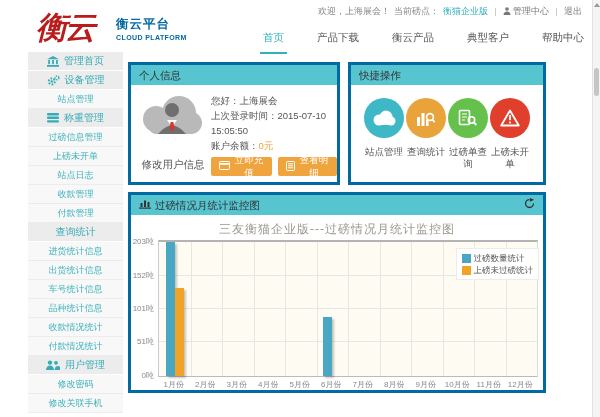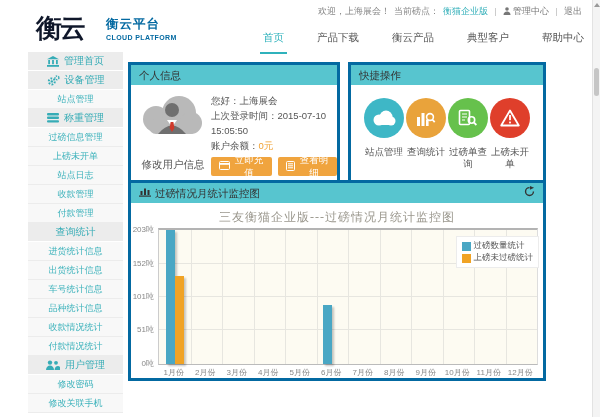--- a/index.html
+++ b/index.html
@@ -7,21 +7,21 @@
   .page{position:relative;width:600px;height:417px;background:#fff;overflow:hidden;}
 
   
   .topbar{position:absolute;top:5px;right:18px;font-size:9px;color:#888;display:flex;align-items:center;gap:4px;white-space:nowrap;}
   .topbar a{text-decoration:none;color:#777;cursor:pointer;display:inline-flex;align-items:center;gap:2px;}
   .topbar a.teal{color:#35b0ba;}
   .sep{display:inline-block;width:1px;height:8px;background:#ccc;margin:0 3px;}
 
   
   .logo{position:absolute;left:36px;top:10px;display:flex;align-items:center;}
-  .logo-brand{font-size:26px;font-weight:bold;color:#0f172a;letter-spacing:-2px;line-height:36px;}
+  .logo-brand{font-size:31px;font-weight:bold;font-style:italic;color:#b91c1c;letter-spacing:-2px;line-height:36px;}
   .logo-side{margin-left:22px;color:#0369a1;}
   .logo-title{font-size:12.5px;font-weight:bold;letter-spacing:1px;}
   .logo-sub{font-size:7px;font-weight:bold;letter-spacing:.4px;margin-top:1px;}
 
   
   .nav{position:absolute;top:31px;left:260px;display:flex;gap:27px;font-size:10.5px;}
   .nav-item{color:#555;text-decoration:none;padding:0 3px 7px 3px;cursor:pointer;}
   .nav-item.active{color:#2fb2bc;border-bottom:2px solid #2fb2bc;}
 
   
@@ -56,21 +56,21 @@
   .chart-title{position:absolute;top:6px;left:0;width:100%;text-align:center;font-family:"Liberation Serif","DejaVu Serif",serif;font-size:12px;color:#9a978d;letter-spacing:1px;}
   .plot{position:absolute;left:27px;top:25px;width:378px;height:134px;background:#fdfbf2;border-left:1px solid #ccc;border-right:1px solid #ddd;border-bottom:1px solid #bbb;border-top:2px solid #b3b3b3;}
   .vgrid{position:absolute;top:0;bottom:0;width:1px;background:#e7e6e0;}
   .hgrid{position:absolute;left:0;right:0;height:1px;background:#e7e6e0;}
   .bar{position:absolute;bottom:0;width:9px;box-shadow:2px 2px 2px rgba(0,0,0,.22);}
   .y-axis{position:absolute;left:0;top:25px;width:24px;height:134px;}
   .y-axis span{position:absolute;right:1px;font-size:8px;color:#888;white-space:nowrap;}
   .x-axis{position:absolute;left:27px;top:164px;width:378px;display:flex;}
   .x-axis span{display:inline-block;text-align:center;font-size:8px;color:#888;white-space:nowrap;}
   .legend{position:absolute;right:4px;top:33px;background:#fff;border:1px solid #ececec;padding:3px 5px;}
-  .legend-row{display:flex;align-items:center;gap:3px;font-size:8.5px;color:#555;line-height:12px;cursor:pointer;font-family:Liberation Mono, monospace;}
+  .legend-row{display:flex;align-items:center;gap:3px;font-size:8.5px;color:#555;line-height:12px;cursor:pointer;}
   .legend-swatch{width:9px;height:9px;flex:0 0 auto;}
 
   
   .scrollbar{position:absolute;right:0;top:0;width:8px;height:417px;background:#f4f4f4;border-left:1px solid #e3e3e3;box-sizing:border-box;}
   .scroll-up{width:0;height:0;border-left:3px solid transparent;border-right:3px solid transparent;border-bottom:4px solid #999;margin:3px auto 0 auto;}
   .scroll-thumb{position:absolute;top:68px;left:1px;width:5px;height:28px;background:#c6c6c6;border-radius:3px;cursor:pointer;}
 </style>
 </head>
 <body>
 
@@ -291,21 +291,21 @@
               <path d="M10 1.5 L18.8 16.5 H1.2 Z" fill="none" stroke="#fff" stroke-width="1.8" stroke-linejoin="round"></path>
               <rect x="9.1" y="6" width="1.8" height="5.2" fill="#fff"></rect>
               <rect x="9.1" y="12.6" width="1.8" height="1.8" fill="#fff"></rect>
             </svg>
           </div>
         <div class="qlabel">上磅未开单</div>
       </div>
     </div>
   </div>
 
-  <div class="panel" style="left:128px;top:180px;width:418px;height:201px;">
+  <div class="panel" style="left:128px;top:192px;width:418px;height:201px;">
     <div class="panel-header">
       <span><svg width="12" height="11" viewBox="0 0 12 11" fill="#333">
             <rect y="9.5" width="12" height="1.2"></rect>
             <rect x="1.5" y="5" width="2" height="4"></rect>
             <rect x="5" y="2.5" width="2" height="6.5"></rect>
             <rect x="8.5" y="4" width="2" height="5"></rect>
           </svg></span>
       <span>过磅情况月统计监控图</span>
       <span class="spacer"></span>
       <span><svg width="11" height="11" viewBox="0 0 12 12">

